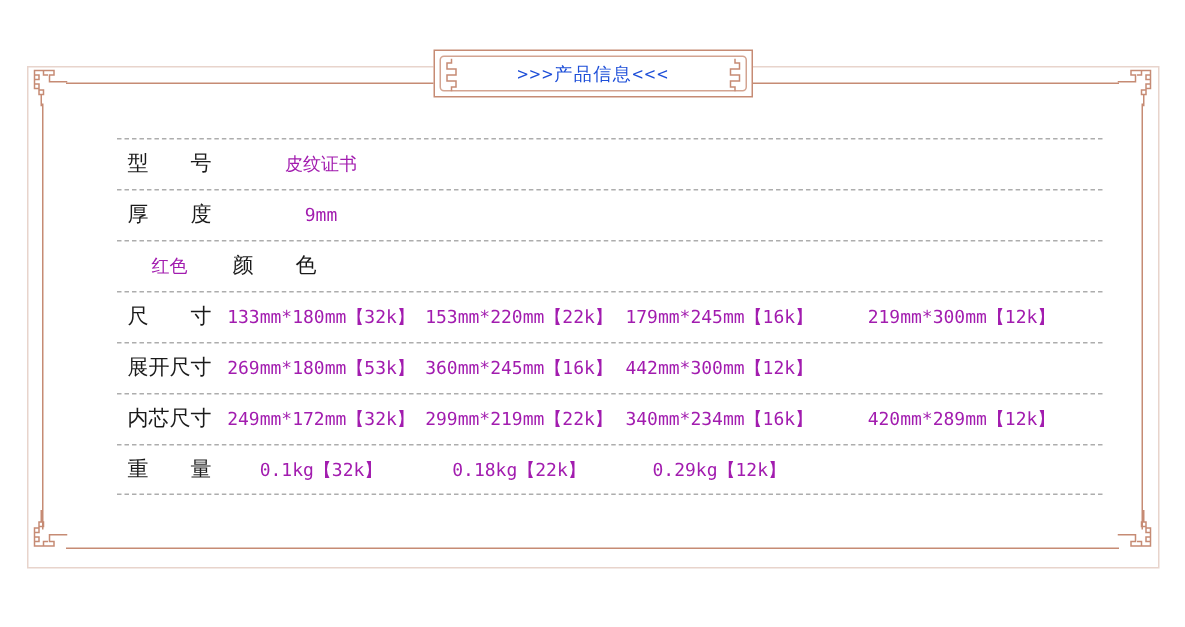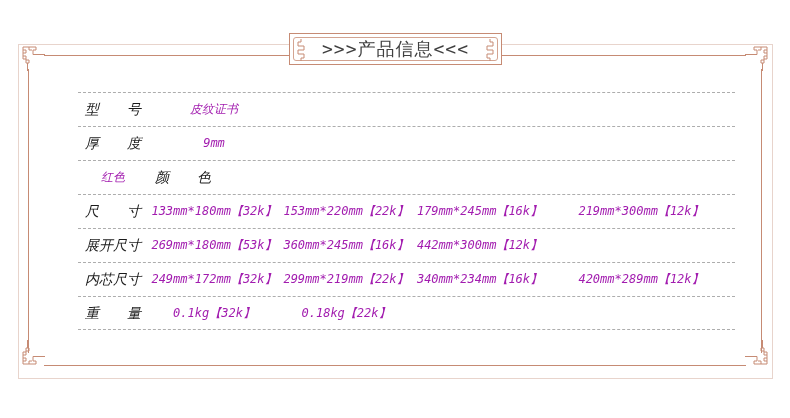--- a/index.html
+++ b/index.html
@@ -31,33 +31,33 @@
   }
   .banner-inner{
     position:absolute;left:3px;top:3px;right:3px;bottom:3px;
     border:1px solid #d3a491;border-radius:3px;
   }
   .banner-fret{position:absolute;top:1px;color:#c68b74;}
   .banner-fret.left{left:2px;}
   .banner-fret.right{right:2px;transform:scaleX(-1);}
   .banner-title{
     position:absolute;left:0;right:0;top:0;bottom:0;
-    text-align:center;line-height:30px;font-size:18px;color:#404040;
+    text-align:center;line-height:30px;font-size:12px;color:#1d4ed8;
     letter-spacing:1px;z-index:6;
   }
   
   .product-table{
     position:absolute;left:78px;top:92px;width:657px;z-index:3;
   }
   .row{
     display:grid;grid-template-columns:70px 132px 132px 135px 1fr;
     height:34px;border-top:1px dashed #adadad;box-sizing:border-box;
   }
   .row:last-child{border-bottom:1px dashed #adadad;}
-  .cell{line-height:33px;white-space:nowrap;overflow:visible;font-style:italic;}
+  .cell{line-height:33px;white-space:nowrap;overflow:visible;}
   .cell.label{padding-left:7px;font-size:14px;color:#1a1a1a;}
   .cell.value{font-size:12px;color:#a21caf;text-align:center;}
 </style>
 </head>
 <body>
 
 <div class="outer-frame"></div>
 
 <div class="frame-line fl-top"></div>
 <div class="frame-line fl-bottom"></div>
@@ -131,14 +131,15 @@
       <div class="cell label">内芯尺寸</div>
       <div class="cell value">249mm*172mm【32k】</div>
       <div class="cell value">299mm*219mm【22k】</div>
       <div class="cell value">340mm*234mm【16k】</div>
       <div class="cell value">420mm*289mm【12k】</div>
     </div>
     <div class="row">
       <div class="cell label">重　　量</div>
       <div class="cell value">0.1kg【32k】</div>
       <div class="cell value">0.18kg【22k】</div>
+      <div class="cell value">0.29kg【12k】</div>
     </div>
   </div>
 
 </body></html>

